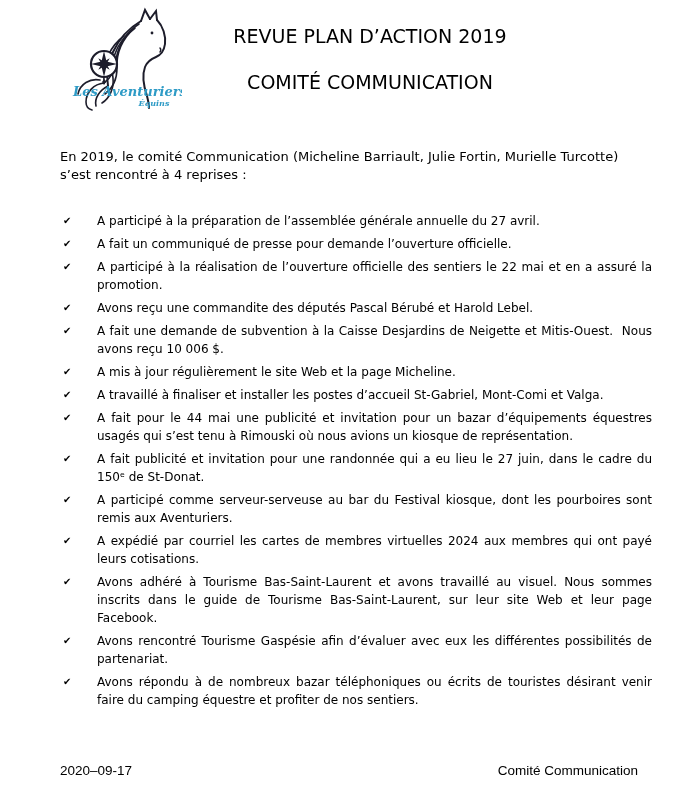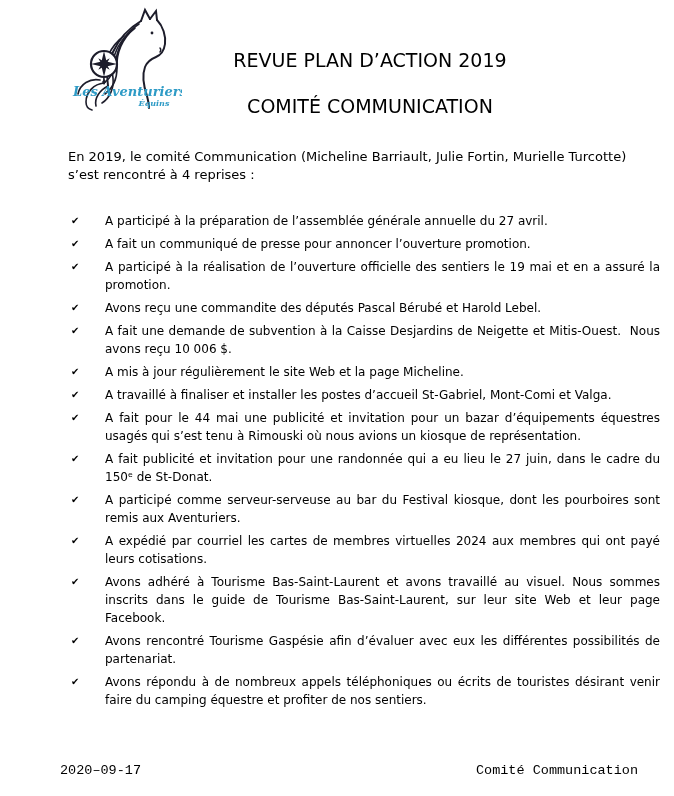--- a/index.html
+++ b/index.html
@@ -12,34 +12,34 @@
     font-family: "DejaVu Sans", sans-serif;
     color: #000000;
     overflow: hidden;
   }
   .logo { position: absolute; top: 6px; left: 56px; width: 126px; height: 106px; }
   .logo svg { width: 100%; height: 100%; }
   .titles {
     position: absolute; top: 25px; left: 66px; right: 0;
     text-align: center; font-size: 19px; color: #000;
   }
-  .title-line1 { margin-bottom: 24px; margin-top: 24px; }
-  .content { position: absolute; top: 148px; left: 68px; width: 592px; }
+  .title-line1 { margin-bottom: 24px; }
+  .content { position: absolute; top: 148px; left: 60px; width: 592px; }
   .intro { margin: 0 0 28px 0; font-size: 13px; line-height: 18px; }
   .checklist { list-style: none; margin: 0; padding: 0; }
   .check-item { display: flex; margin-bottom: 5px; }
   .check { flex: 0 0 37px; font-size: 10px; line-height: 18px; padding-left: 3px; color: #000; }
   .item-text {
     flex: 1; font-size: 12px; line-height: 18px;
     text-align: justify; white-space: pre-wrap;
   }
   .footer {
     position: absolute; left: 60px; right: 36px; top: 763px;
     display: flex; justify-content: space-between;
-    font-family: Liberation Mono, monospace; font-size: 13.5px;
+    font-family: Liberation Sans, sans-serif; font-size: 13.5px;
   }
   .logo-script { font-family: "DejaVu Serif", serif; font-style: italic; font-weight: bold; }
 </style>
 </head>
 <body>
 
 <div class="page">
 
   <div class="logo">
     <svg viewBox="0 0 126 106">
@@ -85,25 +85,25 @@
 
   <div class="content">
     <p class="intro">En 2019, le comité Communication (Micheline Barriault, Julie Fortin, Murielle Turcotte) s’est rencontré à 4 reprises :</p>
     <ul class="checklist" id="checklist">
         <li class="check-item">
           <span class="check">✔</span>
           <span class="item-text">A participé à la préparation de l’assemblée générale annuelle du 27 avril.</span>
         </li>
         <li class="check-item">
           <span class="check">✔</span>
-          <span class="item-text">A fait un communiqué de presse pour annoncer l’ouverture promotion.</span>
+          <span class="item-text">A fait un communiqué de presse pour demande l’ouverture officielle.</span>
         </li>
         <li class="check-item">
           <span class="check">✔</span>
-          <span class="item-text">A participé à la réalisation de l’ouverture officielle des sentiers le 19 mai et en a assuré la promotion.</span>
+          <span class="item-text">A participé à la réalisation de l’ouverture officielle des sentiers le 22 mai et en a assuré la promotion.</span>
         </li>
         <li class="check-item">
           <span class="check">✔</span>
           <span class="item-text">Avons reçu une commandite des députés Pascal Bérubé et Harold Lebel.</span>
         </li>
         <li class="check-item">
           <span class="check">✔</span>
           <span class="item-text">A fait une demande de subvention à la Caisse Desjardins de Neigette et Mitis-Ouest.  Nous avons reçu 10 006 $.</span>
         </li>
         <li class="check-item">
@@ -133,21 +133,21 @@
         <li class="check-item">
           <span class="check">✔</span>
           <span class="item-text">Avons adhéré à Tourisme Bas-Saint-Laurent et avons travaillé au visuel. Nous sommes inscrits dans le guide de Tourisme Bas-Saint-Laurent, sur leur site Web et leur page Facebook.</span>
         </li>
         <li class="check-item">
           <span class="check">✔</span>
           <span class="item-text">Avons rencontré Tourisme Gaspésie afin d’évaluer avec eux les différentes possibilités de partenariat.</span>
         </li>
         <li class="check-item">
           <span class="check">✔</span>
-          <span class="item-text">Avons répondu à de nombreux appels téléphoniques ou écrits de touristes désirant venir faire du camping équestre et profiter de nos sentiers.</span>
+          <span class="item-text">Avons répondu à de nombreux bazar téléphoniques ou écrits de touristes désirant venir faire du camping équestre et profiter de nos sentiers.</span>
         </li>
       </ul>
   </div>
 
   <div class="footer">
     <span>2020–09-17</span>
     <span>Comité Communication</span>
   </div>
 
 </div>

